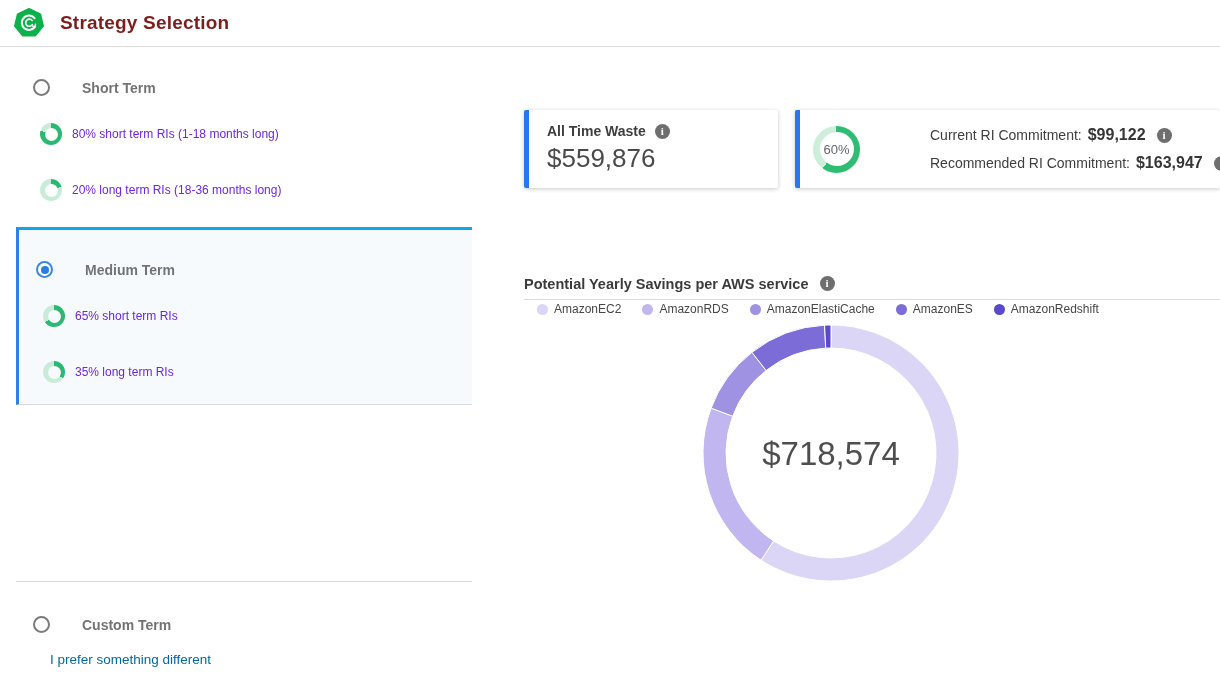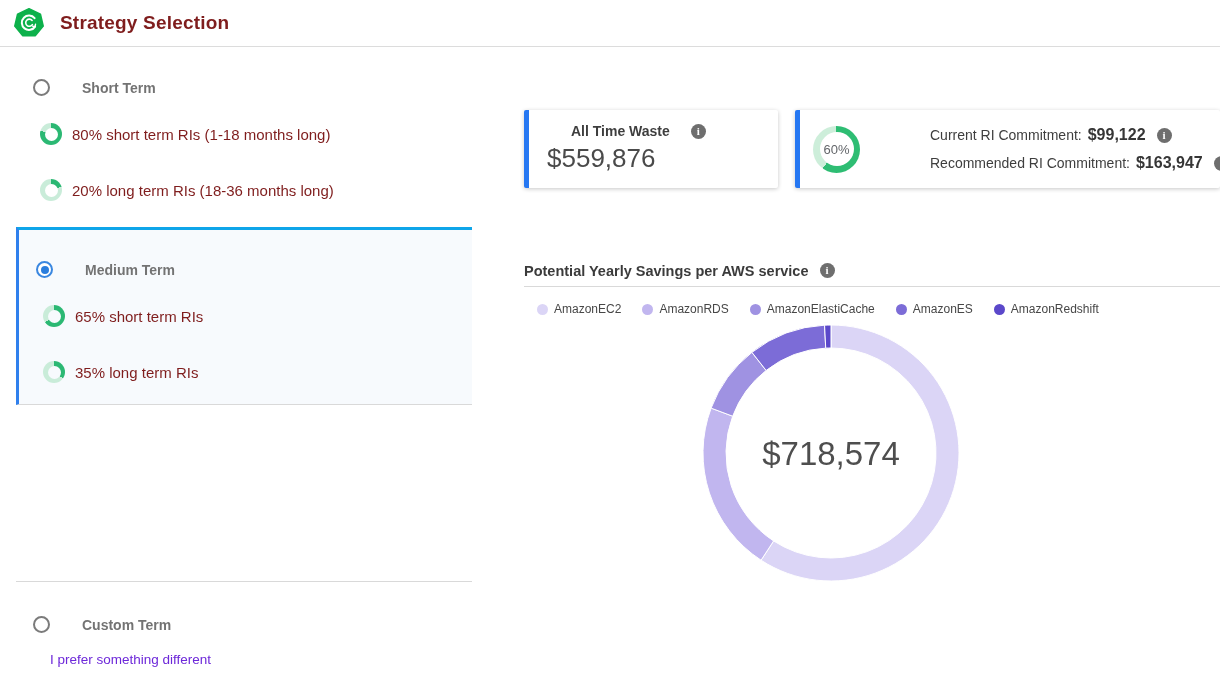--- a/index.html
+++ b/index.html
@@ -26,48 +26,48 @@
   .radio { width:17px; height:17px; border-radius:50%; border:2px solid #7b7b7b; background:#fff; position:relative; }
   .sec.selected .radio { border-color:#3a87e0; }
   .sec.selected .radio::after { content:""; position:absolute; inset:2.5px; border-radius:50%; background:#2a7ddd; }
   .opt-label { margin-left:32px; font-size:14px; font-weight:700; color:#737373; }
 
   .sub-item { position:absolute; left:24px; display:flex; align-items:center; }
   .sub-0 { top:75px; } .sub-1 { top:131px; }
   .mini-donut { width:22px; height:22px; border-radius:50%; position:relative; flex:0 0 auto; }
   .mini-donut i { position:absolute; inset:4.5px; border-radius:50%; background:#fff; }
   .sec.selected .mini-donut i { background:#f7fafd; }
-  .sub-label { margin-left:10px; font-size:15px; color:#7f1d1d; }
-  .custom-desc { position:absolute; top:70px; left:34px; font-size:13.5px; color:#6d28d9; }
+  .sub-label { margin-left:10px; font-size:12px; color:#6d28d9; }
+  .custom-desc { position:absolute; top:70px; left:34px; font-size:13.5px; color:#0369a1; }
 
   
   .info { width:15px; height:15px; border-radius:50%; background:#6e6e6e; color:#fff;
           display:inline-flex; align-items:center; justify-content:center;
           font-family:"Liberation Serif", serif; font-weight:700; font-size:11px; line-height:1;
           flex:0 0 auto; cursor:pointer; }
 
   
   .card { position:absolute; top:110px; height:78px; background:#fff; border-left:5px solid #2577f2;
           border-radius:2px; box-shadow:0 1px 4px rgba(0,0,0,.22); }
   .card-waste { left:524px; width:254px; padding:13px 0 0 18px; }
-  .card-label-row { display:flex; align-items:center; gap:21px; font-size:14px; font-weight:700; color:#3e3e3e;margin-left:24px; }
+  .card-label-row { display:flex; align-items:center; gap:9px; font-size:14px; font-weight:700; color:#3e3e3e; }
   .card-value { margin-top:4px; font-size:26px; color:#4a4a4a; }
 
   .card-commit { left:795px; width:425px; display:flex; align-items:center; }
   .gauge { width:47px; height:47px; margin-left:13px; border-radius:50%; position:relative;
            display:flex; align-items:center; justify-content:center; flex:0 0 auto; }
   .gauge::before { content:""; position:absolute; inset:6.5px; border-radius:50%; background:#fff; }
   .gauge span { position:relative; font-size:13px; color:#63666a; }
   .commit-col { margin-left:70px; display:flex; flex-direction:column; gap:10px; }
   .commit-row { display:flex; align-items:center; font-size:14px; color:#3e3e3e; white-space:nowrap; }
   .commit-row b { margin-left:6px; font-size:16px; color:#363636; }
   .commit-row .info { margin-left:11px; }
 
   
-  .chart-header { position:absolute; left:524px; top:255px; width:696px; height:32px;
+  .chart-header { position:absolute; left:524px; top:268px; width:696px; height:32px;
                   border-bottom:1px solid #d9d9d9; display:flex; align-items:center; }
   .chart-title { font-size:14.5px; font-weight:700; color:#3b3b3b; }
   .chart-header .info { margin-left:11px; }
 
   .legend { position:absolute; left:537px; top:302px; display:flex; align-items:center; gap:21px; }
   .legend-item { display:flex; align-items:center; gap:6px; cursor:pointer; }
   .legend-dot { width:11px; height:11px; border-radius:50%; flex:0 0 auto; }
   .legend-label { font-size:12px; color:#474747; }
 
   .donut-wrap { position:absolute; left:701px; top:323px; width:260px; height:260px; }

